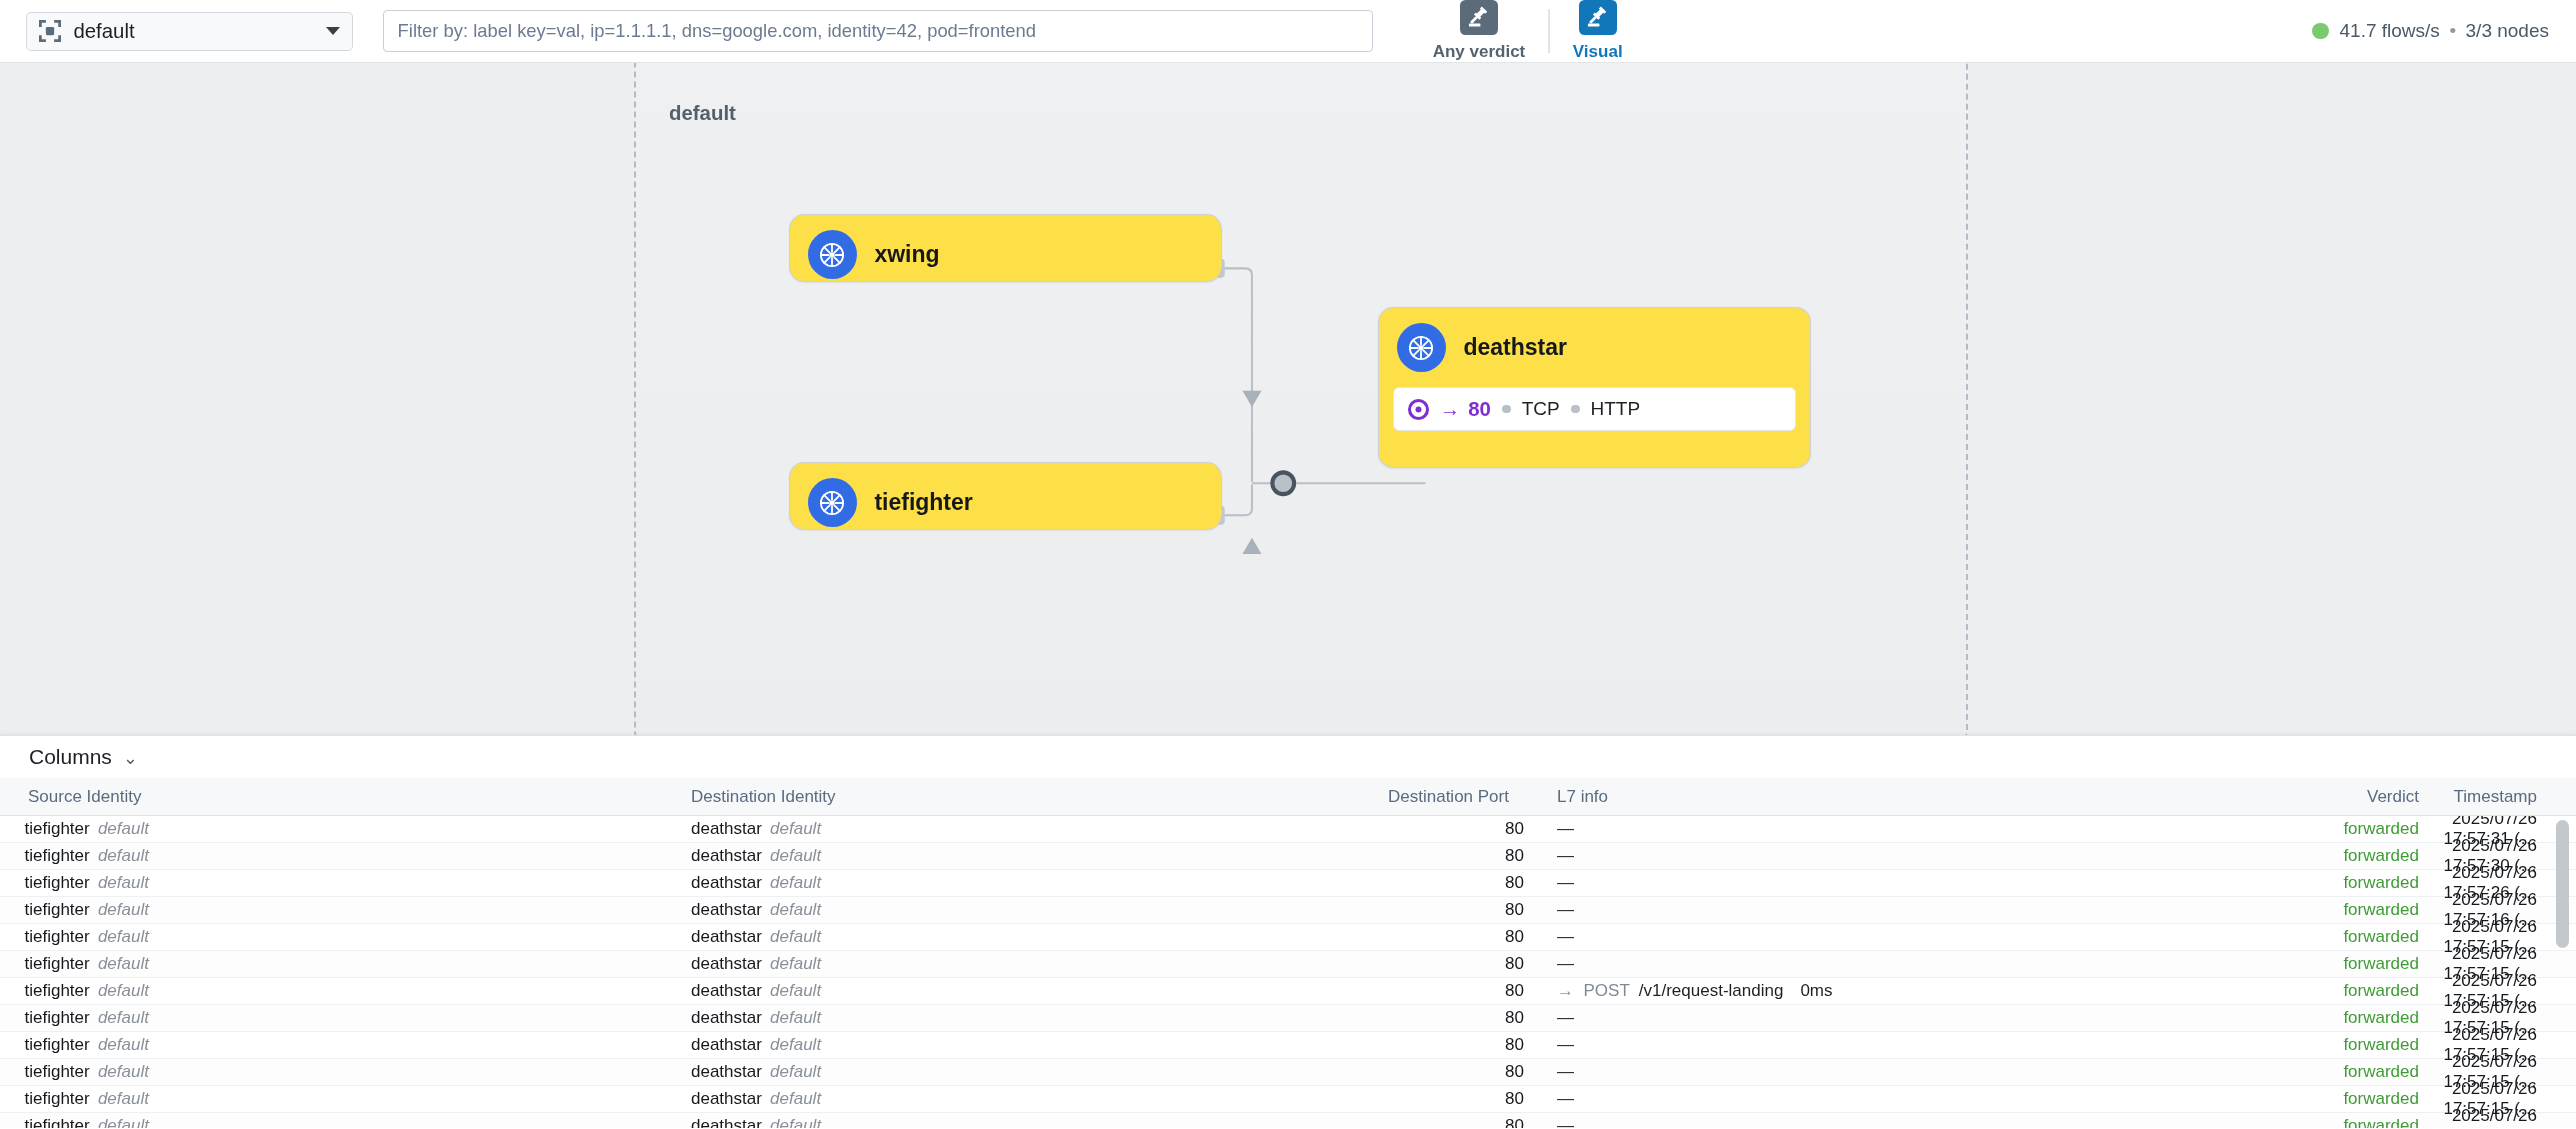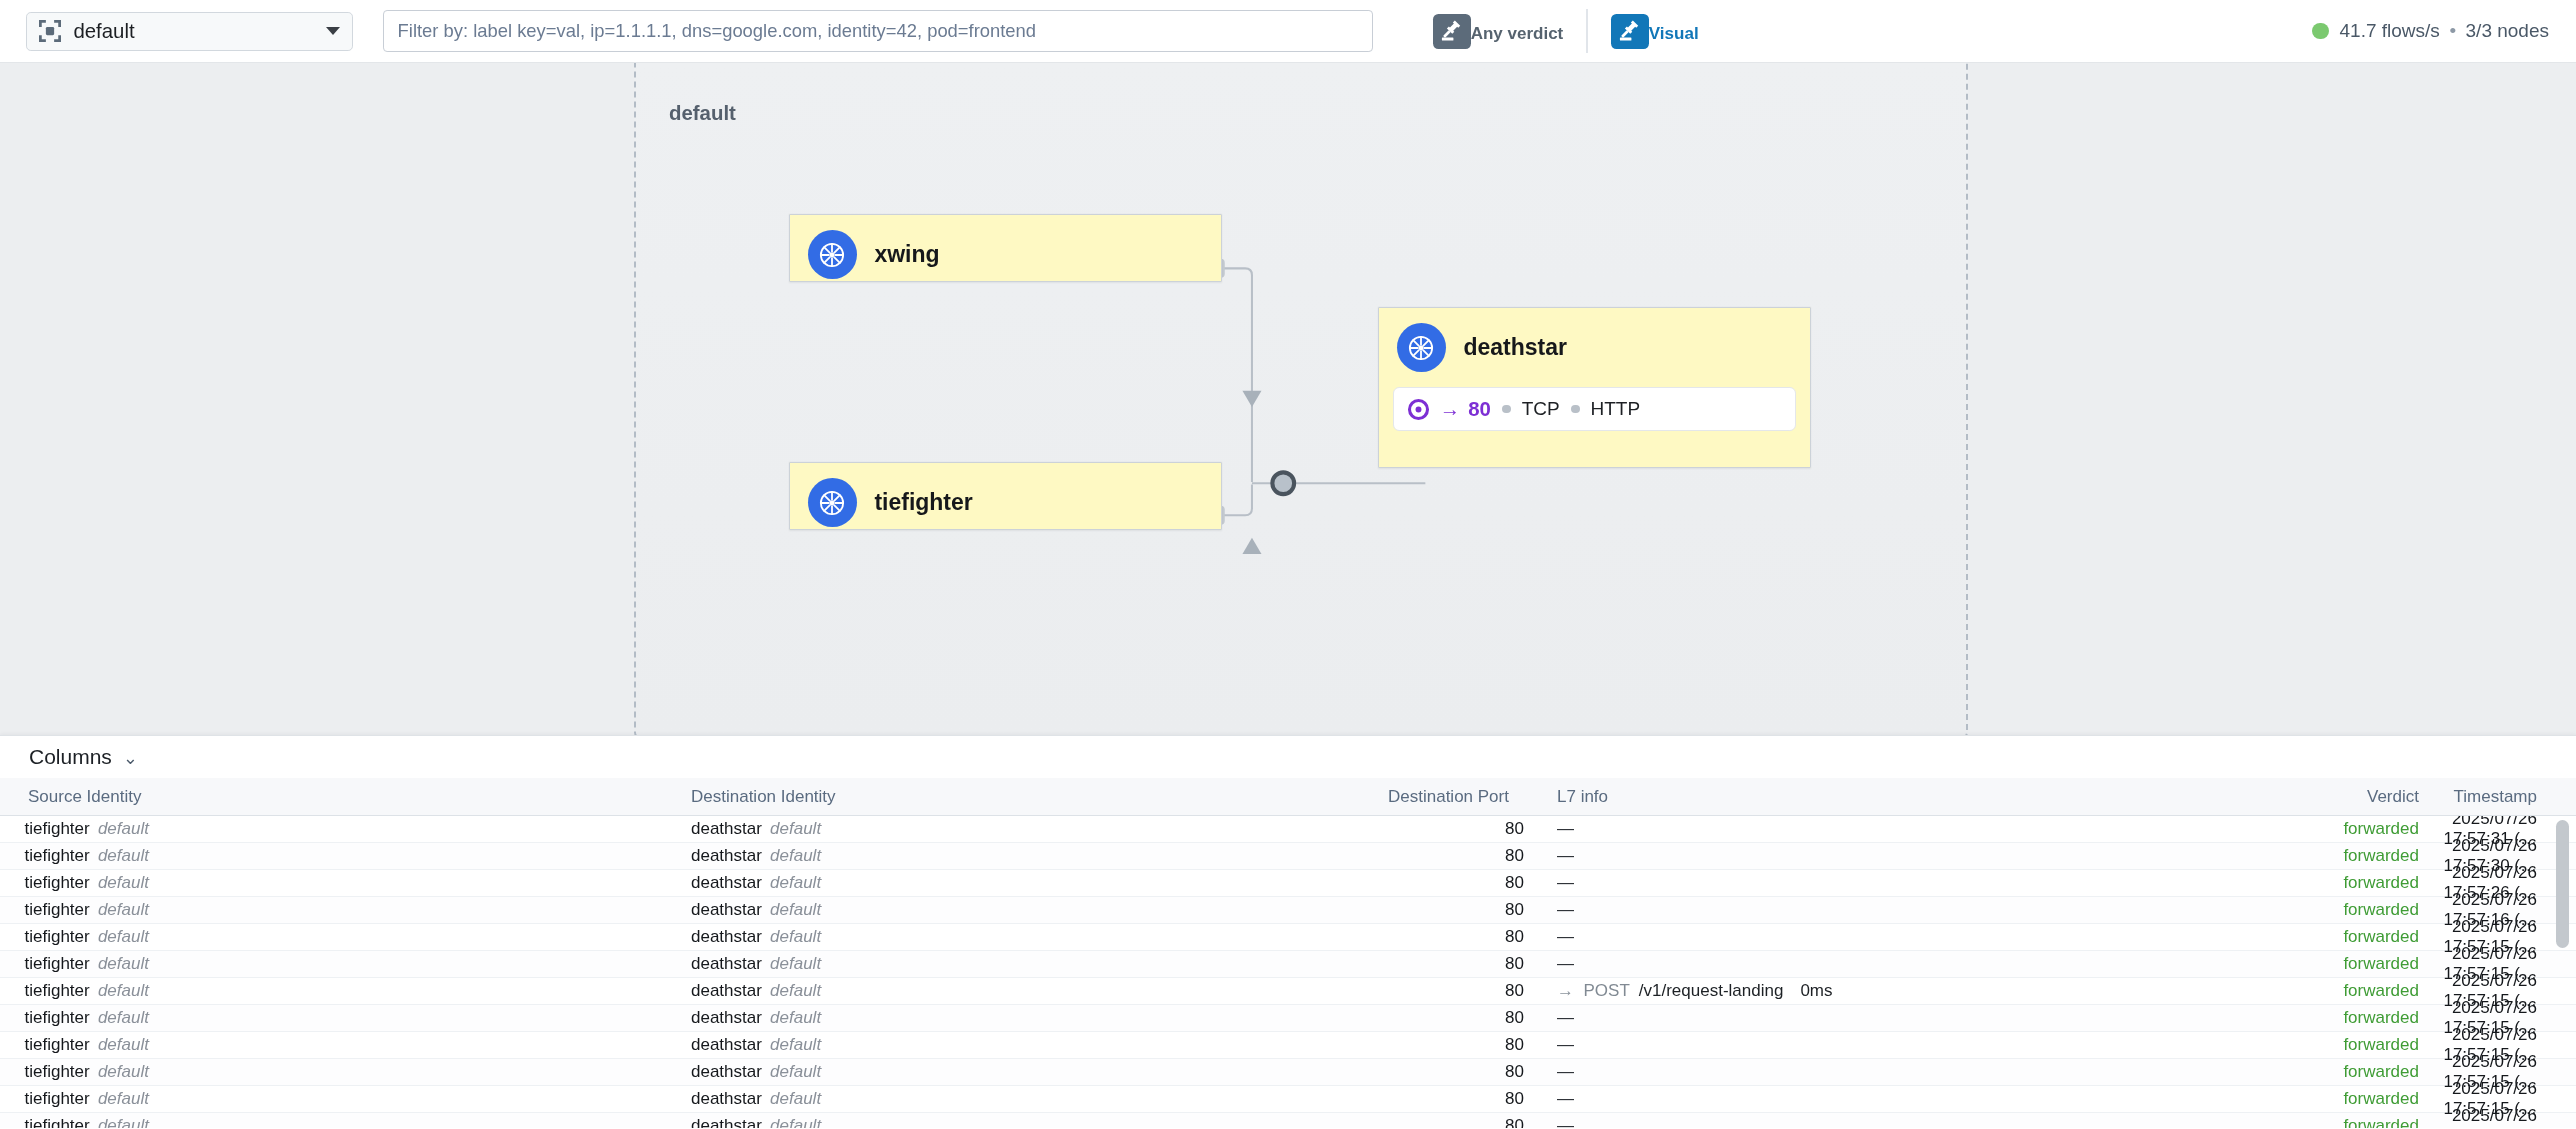--- a/index.html
+++ b/index.html
@@ -36,21 +36,21 @@
   .filter-input {
     width: 990px; height: 42px; background: #ffffff;
     border: 0.7px solid #c8ced6; border-radius: 4.1px;
     padding: 0 13.6px; font-size: 18.4px; font-family: "Liberation Sans", sans-serif;
     color: #1c1f23; outline: none;
   }
   .filter-input::placeholder { color: #6b7b92; }
 
   .tool-group { display: flex; align-items: center; margin-left: 42px; }
   .tool-btn {
-    display: flex; flex-direction: row; align-items: center;
+    display: flex; flex-direction: column; align-items: center;
     cursor: pointer; padding: 0 17.7px; text-decoration: none;
   }
   .tool-icon {
     width: 38px; height: 35px; border-radius: 5.4px;
     display: flex; align-items: center; justify-content: center;
   }
   .tool-icon.gray { background: #5c6b7a; }
   .tool-icon.blue { background: #1277b8; }
   .tool-text { margin-top: 6.1px; font-size: 17px; font-weight: bold; }
   .tool-text.gray { color: #56636f; }
@@ -77,22 +77,22 @@
     position: absolute; left: 634px; top: -5.4px; width: 1334px; height: 680px;
     border: 2px dashed #b3bcc6; border-radius: 5.4px;
     background: linear-gradient(180deg,#eef0f2 0%, #ebedef 100%);
   }
   .ns-box-title {
     position: absolute; left: 33px; top: 42px;
     font-size: 20.4px; font-weight: bold; color: #55606d;
   }
 
   .node-card {
-    position: absolute; background: #fef9c3;
-    border: 1.4px solid #ccd2d8; border-radius: 1px;
+    position: absolute; background: #fde047;
+    border: 1.4px solid #ccd2d8; border-radius: 15px;
     box-shadow: 0 0.7px 2px rgba(30,40,50,0.07);
   }
   .node-head { display: flex; align-items: center; padding: 15px 17.7px; }
   .k8s-badge {
     width: 49px; height: 49px; border-radius: 50%; background: #326ce5;
     display: flex; align-items: center; justify-content: center; flex: 0 0 49px;
   }
   .node-name {
     margin-left: 17.7px; font-size: 23px; font-weight: bold; color: #16181b;
     white-space: nowrap;

